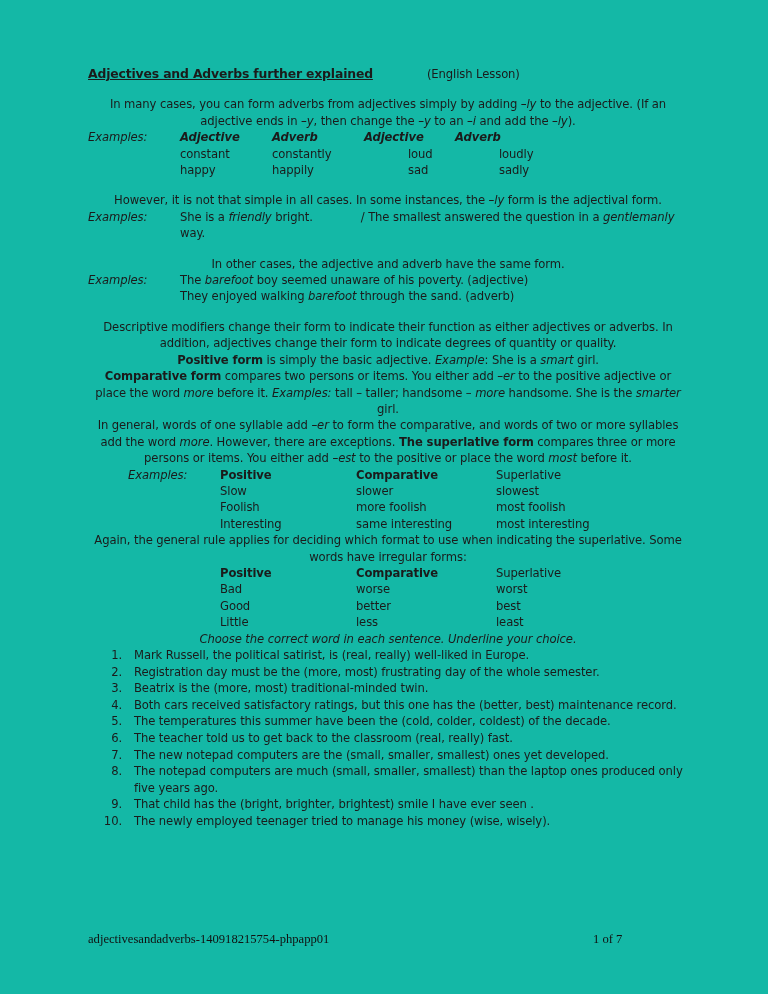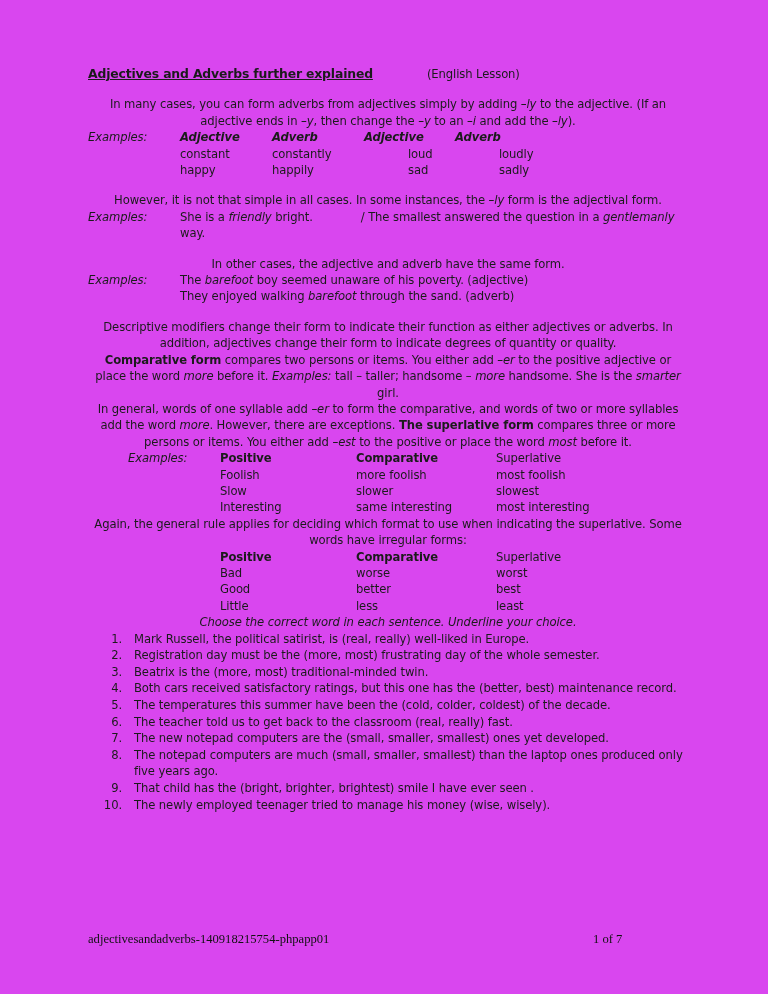--- a/index.html
+++ b/index.html
@@ -13,21 +13,21 @@
     position: relative;
     font-family: "DejaVu Sans", sans-serif;
     color: #1b1b1b;
     overflow: hidden;
   }
   .page {
     position: absolute;
     left: 0; top: 0;
     width: 768px;
     height: 994px;
-    background: #d946ef;
+    background: #14b8a6;
   }
   .content {
     position: absolute;
     left: 88px;
     top: 66px;
     width: 600px;
     font-size: 11.6px;
     line-height: 16.4px;
     letter-spacing: -0.1px;
   }
@@ -156,31 +156,32 @@
     <div class="ex-line">
       <span class="ex-label">Examples:</span><span class="ex-body"><span>The </span><i>barefoot</i><span> boy seemed unaware of his poverty. (adjective)</span></span>
     </div>
     <div class="ex-line">
       <span class="ex-indent"></span><span class="ex-body"><span>They enjoyed walking </span><i>barefoot</i><span> through the sand. (adverb)</span></span>
     </div>
 
     <div class="blockgap"></div>
 
     <p class="para">Descriptive modifiers change their form to indicate their function as either adjectives or adverbs. In addition, adjectives change their form to indicate degrees of quantity or quality.</p>
+    <p class="para"><b>Positive form</b><span> is simply the basic adjective. </span><i>Example</i><span>: She is a </span><i>smart</i><span> girl.</span></p>
     <p class="para"><b>Comparative form</b><span> compares two persons or items. You either add </span><i>–er</i><span> to the positive adjective or place the word </span><i>more</i><span> before it. </span><i>Examples:</i><span> tall – taller; handsome – </span><i>more</i><span> handsome. She is the </span><i>smarter</i><span> girl.</span></p>
     <p class="para"><span>In general, words of one syllable add </span><i>–er</i><span> to form the comparative, and words of two or more syllables add the word </span><i>more</i><span>. However, there are exceptions. </span><b>The superlative form</b><span> compares three or more persons or items. You either add  </span><i>–est</i><span> to the positive or place the word </span><i>most</i><span> before it.</span></p>
 
     <div class="t3 hdr">
       <span class="c c0">Examples:</span><span class="c c2">Positive</span><span class="c c3">Comparative</span><span class="c">Superlative</span>
     </div>
     <div class="t3">
+      <span class="c c0"></span><span class="c c2">Slow</span><span class="c c3">slower</span><span class="c">slowest</span>
+    </div>
+    <div class="t3">
       <span class="c c0"></span><span class="c c2">Foolish</span><span class="c c3">more foolish</span><span class="c">most foolish</span>
-    </div>
-    <div class="t3">
-      <span class="c c0"></span><span class="c c2">Slow</span><span class="c c3">slower</span><span class="c">slowest</span>
     </div>
     <div class="t3">
       <span class="c c0"></span><span class="c c2">Interesting</span><span class="c c3">same interesting</span><span class="c">most interesting</span>
     </div>
 
     <p class="para">Again, the general rule applies for deciding which format to use when indicating the superlative. Some words have irregular forms:</p>
     <div class="t3 hdr">
       <span class="c c0"></span><span class="c c2">Positive</span><span class="c c3">Comparative</span><span class="c">Superlative</span>
     </div>
     <div class="t3">

